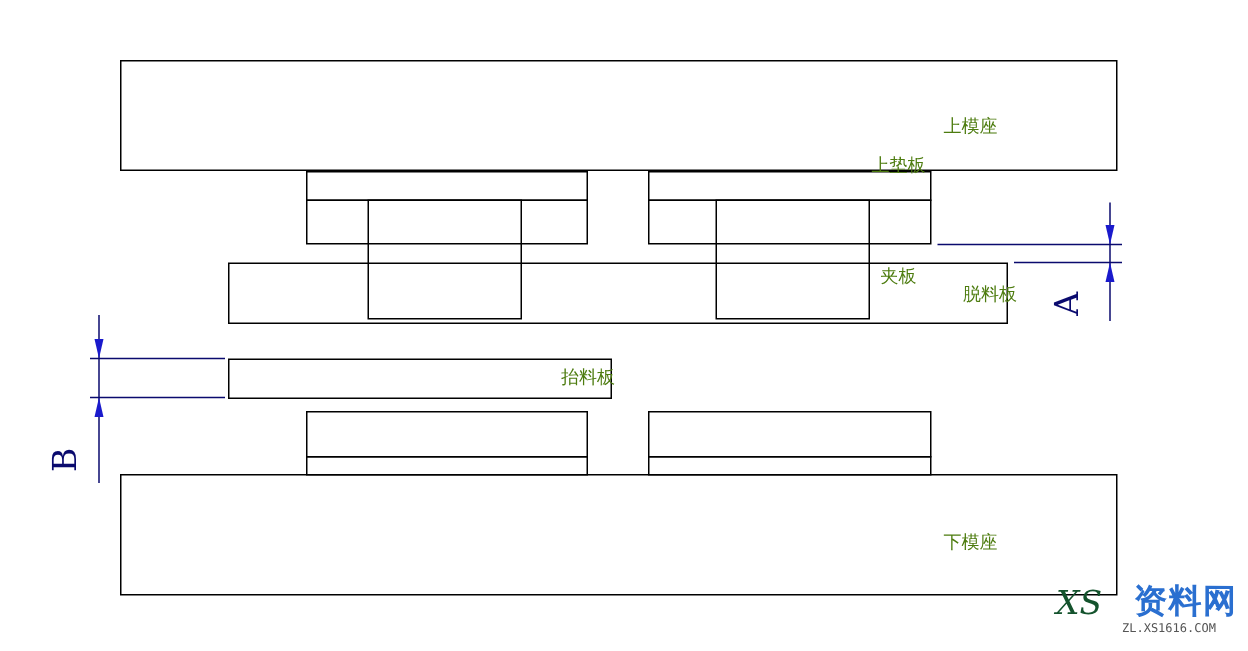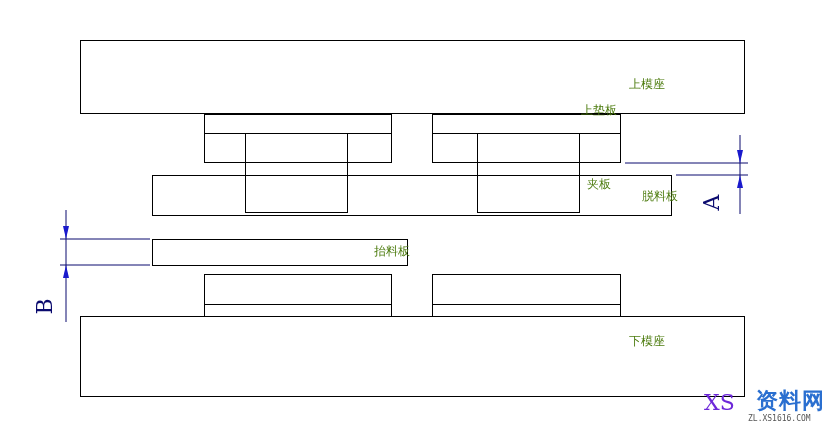--- a/index.html
+++ b/index.html
@@ -4,21 +4,21 @@
   <style>
     html, body { margin: 0; padding: 0; background: #ffffff; }
     body { width: 832px; height: 434px; position: relative; overflow: hidden; font-family: "DejaVu Sans", sans-serif; }
     .box { position: absolute; border: 1px solid #000; box-sizing: border-box; background: transparent; }
     .lbl { position: absolute; color: #4d7c0f; font-size: 12px; font-family: Liberation Mono, monospace; white-space: nowrap; }
     svg.dim { position: absolute; left: 0; top: 0; }
     .dimtext { position: absolute; color: #0a0a6e; font-family: "DejaVu Serif", serif; font-size: 22px; }
     .wm { position: absolute; left: 696px; top: 384px; width: 136px; height: 48px; }
     .wm-text { position: absolute; left: 60px; top: 2px; font-size: 22px; font-weight: bold; color: #2a6fd0; font-family: Liberation Sans, sans-serif; letter-spacing: 1px; }
     .wm-url { position: absolute; left: 52px; top: 30px; font-size: 8px; color: #555; font-family: "DejaVu Sans Mono", monospace; }
-    .wm-logo { position: absolute; left: 8px; top: 6px; font-size: 22px; color: #6d28d9; font-family: "DejaVu Serif", serif; }
+    .wm-logo { position: absolute; left: 8px; top: 6px; font-size: 22px; font-style: italic; color: #14532d; font-family: "DejaVu Serif", serif; }
   </style>
 </head>
 <body>
 
 <div class="box" style="left:80px;top:40px;width:665px;height:74px;"></div>
 <span class="lbl" style="left:629px;top:76px;">上模座</span>
 
 <div class="box" style="left:204px;top:114px;width:188px;height:20px;"></div>
 <div class="box" style="left:204px;top:133px;width:188px;height:30px;"></div>
 <div class="box" style="left:245px;top:133px;width:103px;height:80px;"></div>
@@ -34,21 +34,21 @@
 
 <div class="box" style="left:152px;top:239px;width:256px;height:27px;"></div>
 <span class="lbl" style="left:374px;top:243px;">抬料板</span>
 
 <div class="box" style="left:204px;top:274px;width:188px;height:31px;"></div>
 <div class="box" style="left:204px;top:304px;width:188px;height:13px;"></div>
 <div class="box" style="left:432px;top:274px;width:189px;height:31px;"></div>
 <div class="box" style="left:432px;top:304px;width:189px;height:13px;"></div>
 
 <div class="box" style="left:80px;top:316px;width:665px;height:81px;"></div>
-<span class="lbl" style="left:629px;top:333px;">下模座</span>
+<span class="lbl" style="left:629px;top:353px;">下模座</span>
 
 <svg class="dim" width="832" height="434">
 
   <line x1="625" y1="163" x2="748" y2="163" stroke="#0a0a6e" stroke-width="1"></line>
   <line x1="676" y1="175" x2="748" y2="175" stroke="#0a0a6e" stroke-width="1"></line>
   <line x1="740" y1="135" x2="740" y2="214" stroke="#0a0a6e" stroke-width="1"></line>
   <polygon points="737,150 743,150 740,163" fill="#1a1acc"></polygon>
   <polygon points="737,188 743,188 740,175" fill="#1a1acc"></polygon>
 
   <line x1="60" y1="239" x2="150" y2="239" stroke="#0a0a6e" stroke-width="1"></line>

